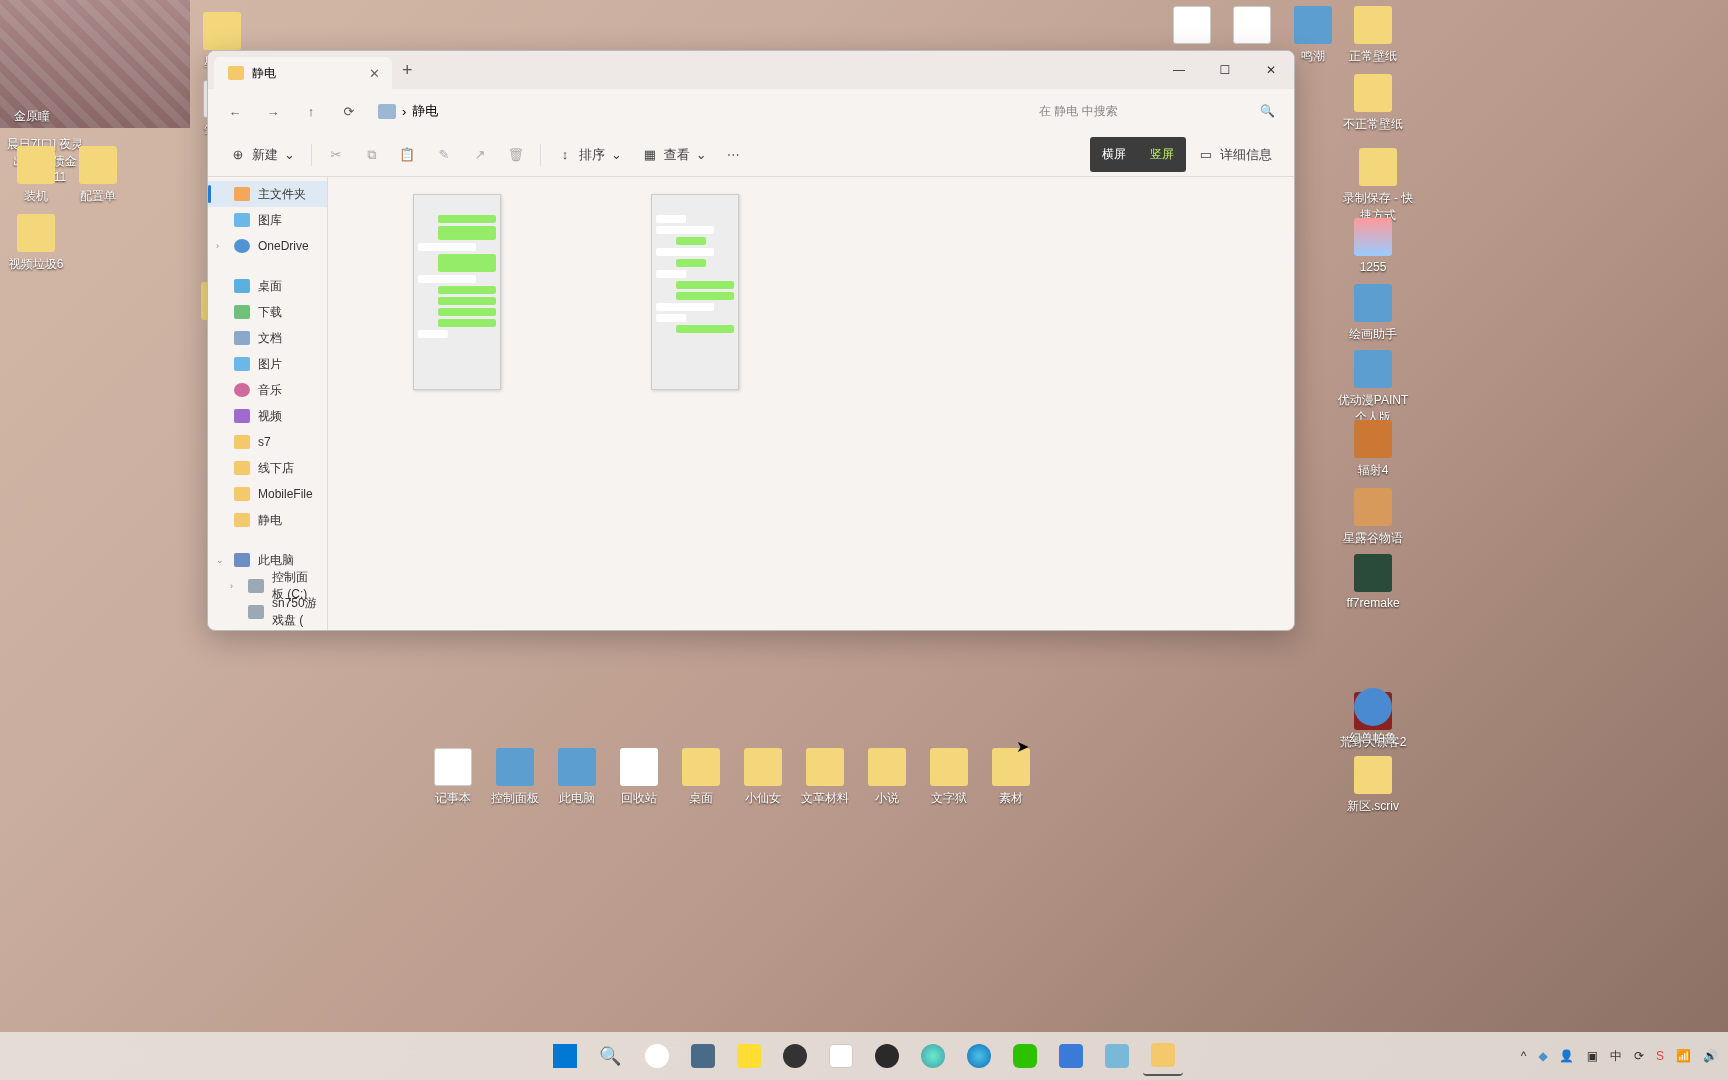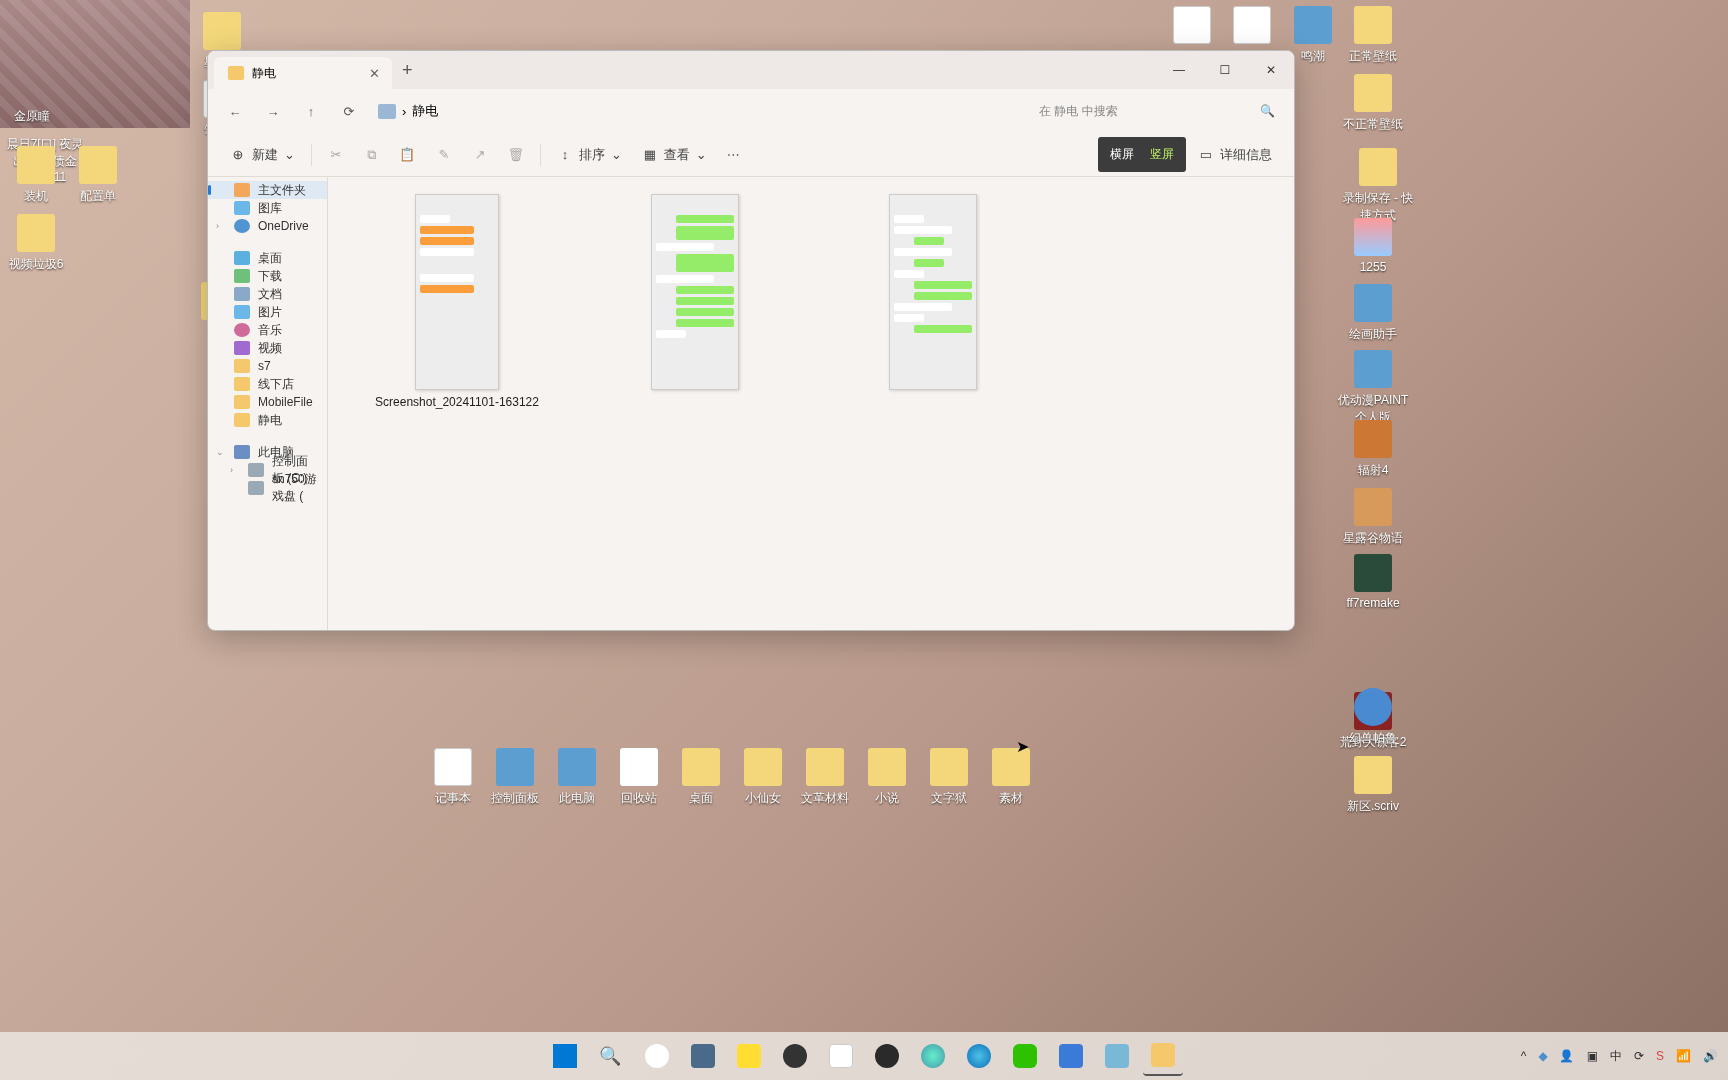--- a/index.html
+++ b/index.html
@@ -41,28 +41,28 @@
 .address .folder-ico { width: 18px; height: 15px; background: #9bb7d4; border-radius: 2px; }
 .searchbox { width: 256px; height: 32px; border: 1px solid transparent; padding: 0 30px 0 10px; font-size: 12px; color: #888; background: none; position: relative; display: flex; align-items: center; }
 .searchbox .mag { position: absolute; right: 8px; }
 
 .toolbar { height: 44px; display: flex; align-items: center; padding: 0 14px; gap: 4px; font-size: 13px; border-bottom: 1px solid #e1dbd6; }
 .tbtn { height: 30px; padding: 0 8px; display: flex; align-items: center; gap: 6px; border-radius: 4px; cursor: pointer; color: #444; }
 .tbtn .tico { width: 16px; height: 16px; display: flex; align-items: center; justify-content: center; }
 .tbtn.disabled { color: #aaa; cursor: default; }
 .tsep { width: 1px; height: 22px; background: #ddd; margin: 0 4px; }
 .toolbar-right { margin-left: auto; display: flex; align-items: center; gap: 4px; }
-.pill { background: #3c3c3c; color: #fff; padding: 7px 4px; border-radius: 3px; font-size: 12px; display: flex; gap: 0; }
+.pill { background: #3c3c3c; color: #fff; padding: 7px 4px; border-radius: 3px; font-size: 12px; display: flex; gap: 8px; }
 .pill span { padding: 2px 8px; border-radius: 2px; }
 .pill .active { background: #3c3c3c; color: #fff; }
 .pill .inactive { color: #bef264; }
 
 .body { flex: 1; display: flex; overflow: hidden; }
 .sidebar { width: 120px; border-right: 1px solid #e1dbd6; overflow-y: auto; padding: 4px 0; position: relative; }
-.sitem { display: flex; align-items: center; gap: 8px; height: 18px; padding: 0 10px 0 26px; font-size: 12px; cursor: pointer; position: relative; color: #333; }
+.sitem { display: flex; align-items: center; gap: 8px; height: 26px; padding: 0 10px 0 26px; font-size: 12px; cursor: pointer; position: relative; color: #333; }
 .sitem.selected { background: #dfe9f3; }
 .sitem.selected::before { content: ""; position: absolute; left: 0; top: 4px; bottom: 4px; width: 3px; background: #2678d9; border-radius: 2px; }
 .sitem .sico { width: 16px; height: 14px; flex-shrink: 0; background: #f5c96b; border-radius: 2px; }
 .sitem .sico.home { background: #f3a75a; }
 .sitem .sico.pic { background: #6bb7e8; }
 .sitem .sico.cloud { background: #5194d2; border-radius: 50%; }
 .sitem .sico.desk { background: #5cb0e0; }
 .sitem .sico.down { background: #6ec07a; }
 .sitem .sico.doc { background: #8aa8c8; }
 .sitem .sico.mus { background: #d06a9a; border-radius: 50%; }
@@ -319,36 +319,20 @@
           <div class="sico drive"></div>
           <span>sn750游戏盘 (</span>
         </div>
     </div>
 
     <div class="content">
       <div class="grid">
 
 
 
-        <div class="file">
-          <div class="thumb">
-              <div class="thumb-chat" style="width:84px">
-            <div class="topbar"></div>
-            <div class="bubble w sm"></div>
-            <div class="bubble orange"></div>
-                <div class="bubble orange"></div>
-            <div class="bubble w"></div>
-            <div style="height:12px"></div>
-            <div class="bubble w"></div>
-                <div class="bubble orange"></div>
-            <div style="height:30px"></div>
-          </div>
-            </div>
-          <div class="fname">Screenshot_20241101-163122</div>
-        </div>
 
         <div class="file">
           <div class="thumb">
               <div class="thumb-chat" style="width:88px">
             <div class="topbar"></div>
             <div class="bubble g"></div>
                 <div class="bubble g" style="height:14px"></div>
             <div class="bubble w"></div>
             <div class="bubble g" style="height:18px"></div>
             <div class="bubble w"></div>

